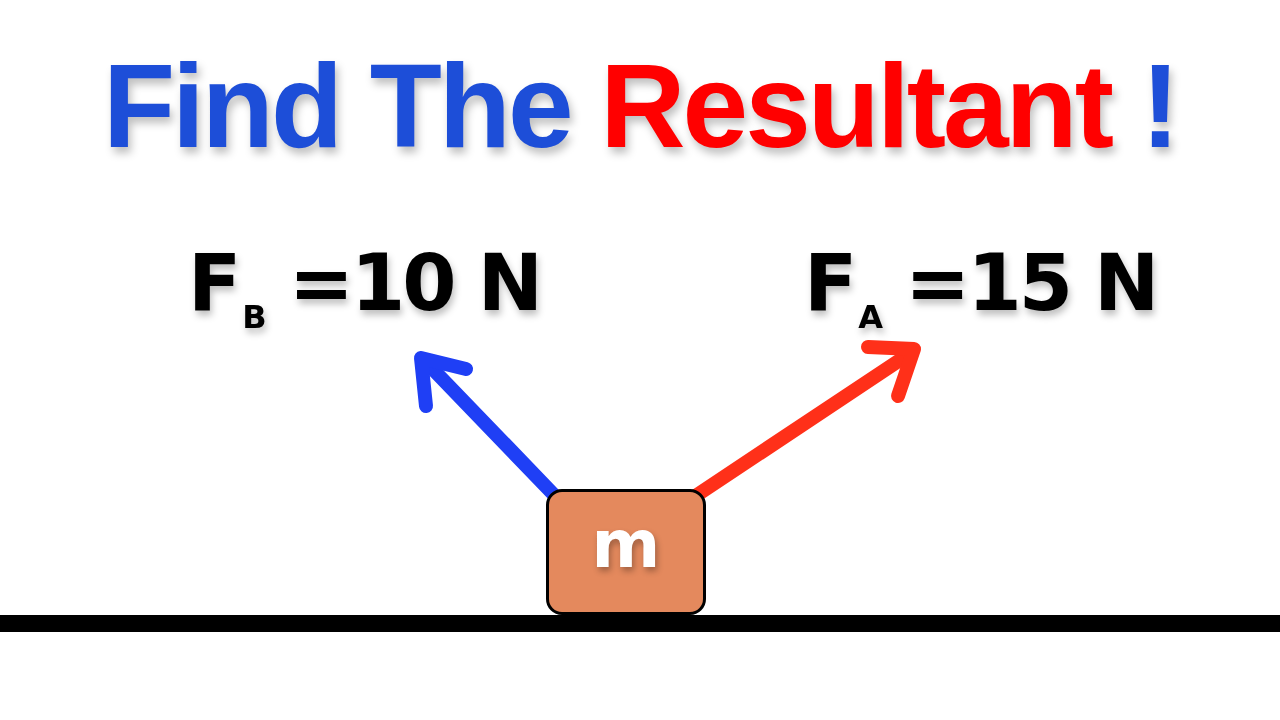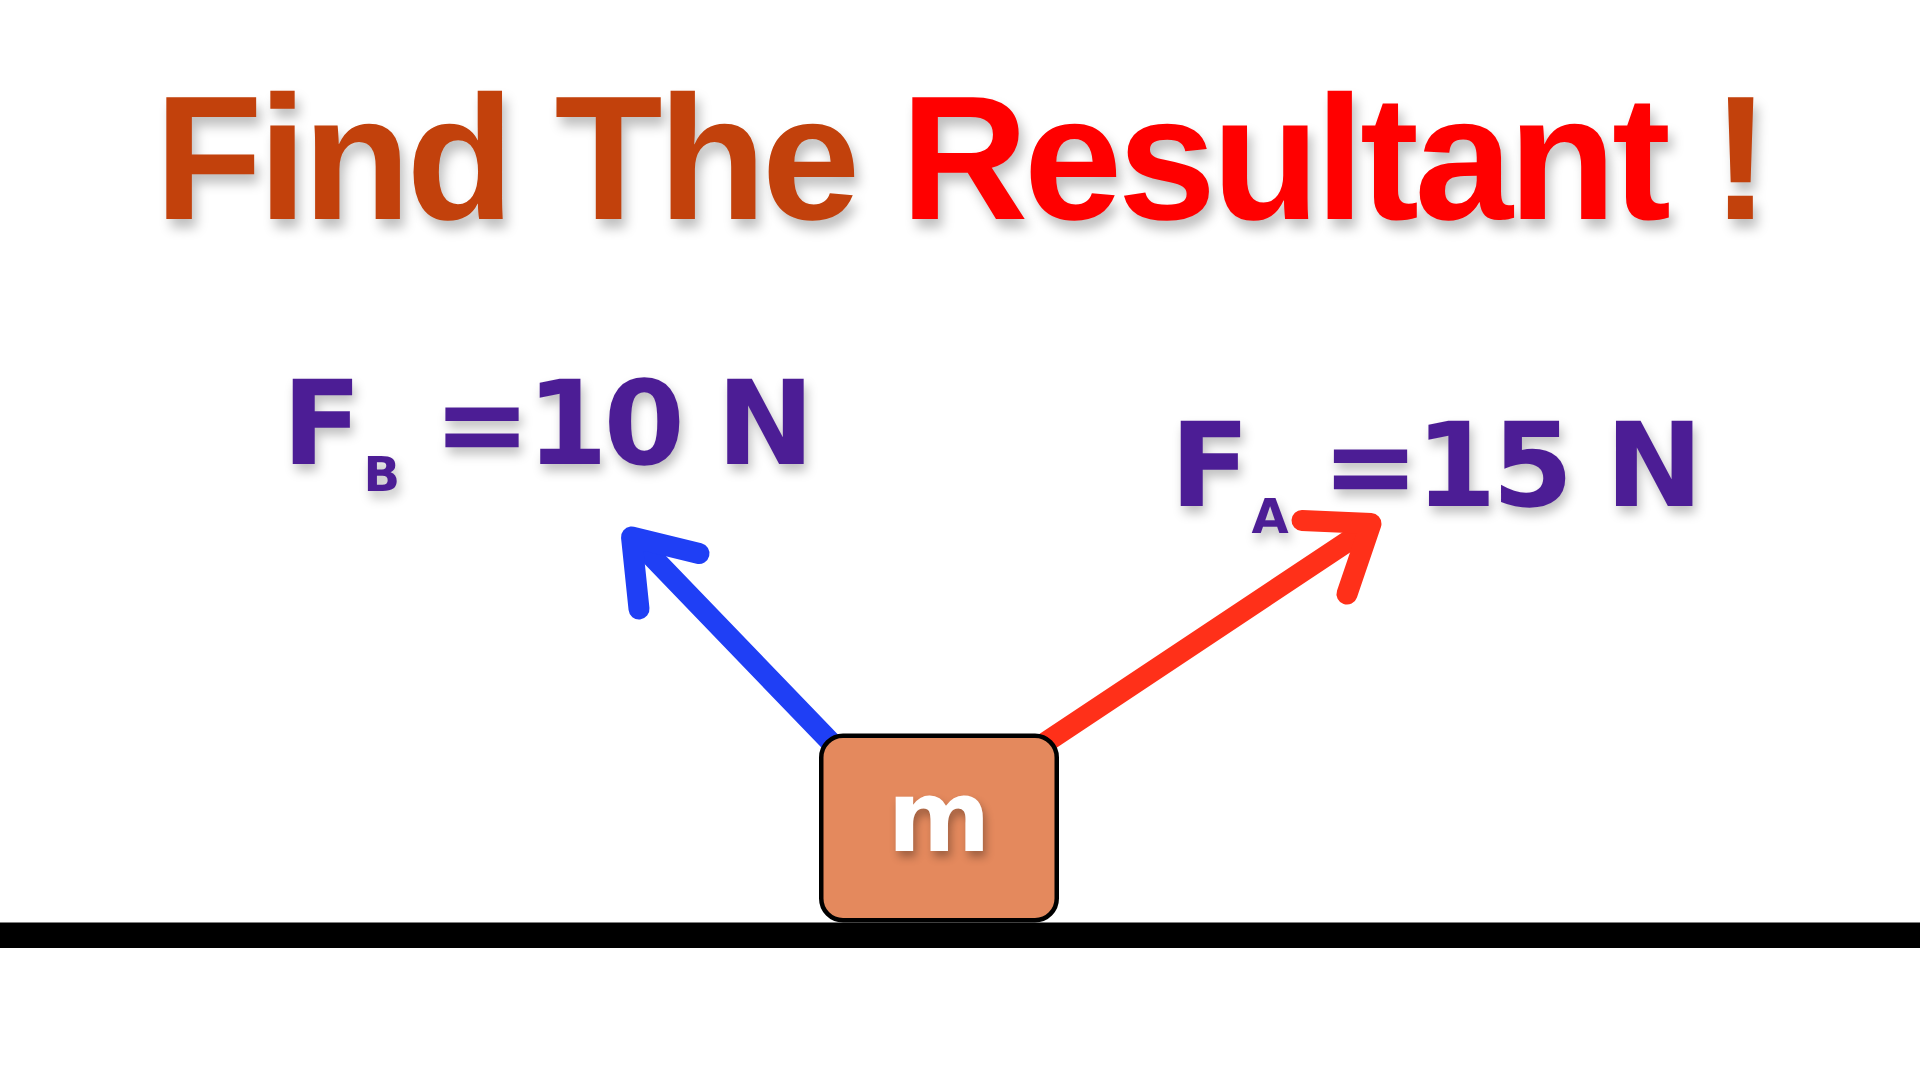--- a/index.html
+++ b/index.html
@@ -1,40 +1,40 @@
 <!DOCTYPE html>
 <html><head>
 <meta charset="utf-8">
 <style>
   html, body { margin:0; padding:0; }
   body { width:1280px; height:720px; background:#ffffff; position:relative; overflow:hidden; font-family:"Liberation Sans", sans-serif; }
   .title { position:absolute; left:0; top:38px; width:1280px; text-align:center; font-size:118px; font-weight:bold; letter-spacing:-3px; white-space:nowrap; text-shadow: 3px 6px 8px rgba(0,0,0,0.25); }
-  .title .black { color:#c2410c; }
+  .title .black { color:#1d4ed8; }
   .title .red { color:#ff0000;text-align:right; }
-  .label { position:absolute; font-weight:bold; color:#4c1d95; font-size:78px; letter-spacing:-3px; white-space:nowrap; text-shadow: 2px 5px 7px rgba(0,0,0,0.25); font-family:"DejaVu Sans", sans-serif;text-align:right; }
+  .label { position:absolute; font-weight:bold; color:#000000; font-size:78px; letter-spacing:-3px; white-space:nowrap; text-shadow: 2px 5px 7px rgba(0,0,0,0.25); font-family:"DejaVu Sans", sans-serif;text-align:right; }
   .label sub { font-size:32px; letter-spacing:0; vertical-align:baseline; position:relative; top:18px; margin-left:4px; margin-right:22px; }
   .block { position:absolute; left:546px; top:489px; width:154px; height:120px; background:#e4895d; border:3px solid #000; border-radius:16px; }
   .block span { position:absolute; left:0; top:14px; width:100%; text-align:center; color:#ffffff; font-weight:bold; font-size:66px; font-family:"DejaVu Sans", sans-serif; text-shadow: 2px 4px 6px rgba(0,0,0,0.3); }
   .ground { position:absolute; left:0; top:615px; width:1280px; height:17px; background:#000; }
   svg.arrows { position:absolute; left:0; top:0; }
 </style>
 </head>
 <body>
 
 <div class="title">
   <span class="black">Find The</span>
   <span class="red">Resultant</span>
   <span class="black">!</span>
 </div>
 
 <div class="label" style="left:188px; top:238px;">
   <span>F</span><sub>B</sub><span>=</span><span>10 N</span>
 </div>
 
-<div class="label" style="left:780px; top:238px;margin-top:28px;">
+<div class="label" style="left:804px; top:238px;">
   <span>F</span><sub>A</sub><span>=</span><span>15 N</span>
 </div>
 
 <svg class="arrows" width="1280" height="720">
   <g stroke="#1f3ff5" stroke-width="14" stroke-linecap="round" stroke-linejoin="round" fill="none">
     <line x1="556" y1="497" x2="424" y2="360"></line>
     <polyline points="426,406 421,358 466,369"></polyline>
   </g>
   <g stroke="#ff3019" stroke-width="14" stroke-linecap="round" stroke-linejoin="round" fill="none">
     <line x1="694" y1="497" x2="912" y2="352"></line>

